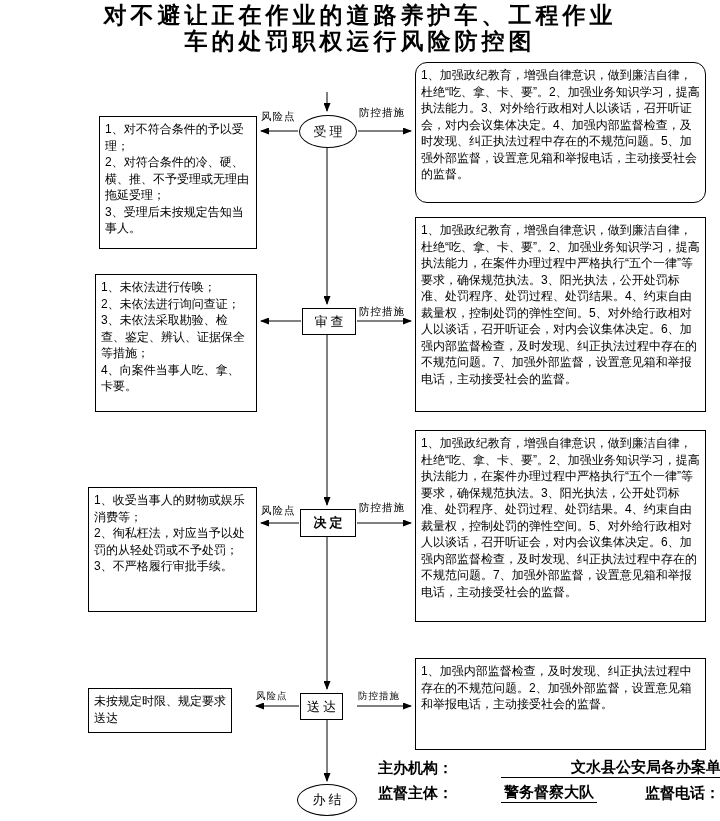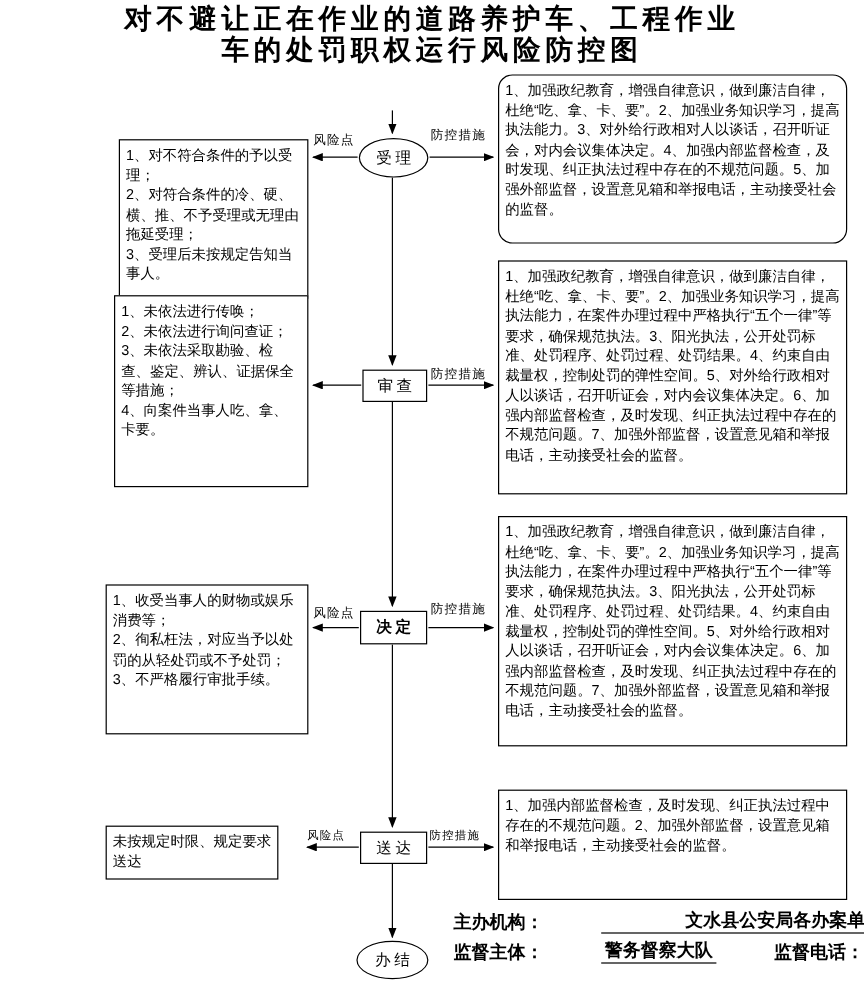--- a/index.html
+++ b/index.html
@@ -68,27 +68,27 @@
   <div class="arrow-label" style="left:359px; top:106px;">防控措施</div>
   <div class="arrow-label" style="left:359px; top:305px;">防控措施</div>
   <div class="arrow-label" style="left:261px; top:504px;">风险点</div>
   <div class="arrow-label" style="left:359px; top:501px;">防控措施</div>
   <div class="arrow-label small" style="left:256px; top:690px;">风险点</div>
   <div class="arrow-label small" style="left:358px; top:690px;">防控措施</div>
 
   <div class="node ellipse" style="left:299px; top:115px; width:58px; height:33px;">受理</div>
   <div class="node" style="left:302px; top:308px; width:54px; height:27px;">审查</div>
   <div class="node" style="left:300px; top:509px; width:56px; height:28px;font-weight:bold;">决定</div>
-  <div class="node" style="left:300px; top:693px; width:56px; height:27px;">送达</div>
+  <div class="node" style="left:300px; top:693px; width:43px; height:27px;">送达</div>
   <div class="node ellipse" style="left:297px; top:784px; width:60px; height:32px;">办结</div>
 
   <div class="box pre" style="left:99px; top:68px;  width:158px; height:133px;margin-top:48px;">1、对不符合条件的予以受理；
 2、对符合条件的冷、硬、横、推、不予受理或无理由拖延受理；
 3、受理后未按规定告知当事人。</div>
-  <div class="box pre" style="left:95px; top:246px; width:162px; height:160px;">1、未依法进行传唤；
+  <div class="box pre" style="left:95px; top:274px; width:162px; height:138px;">1、未依法进行传唤；
 2、未依法进行询问查证；
 3、未依法采取勘验、检查、鉴定、辨认、证据保全等措施；
 4、向案件当事人吃、拿、卡要。</div>
   <div class="box pre" style="left:88px; top:487px; width:169px; height:125px;">1、收受当事人的财物或娱乐消费等；
 2、徇私枉法，对应当予以处罚的从轻处罚或不予处罚；
 3、不严格履行审批手续。</div>
   <div class="box pre" style="left:88px; top:688px; width:144px; height:45px;">未按规定时限、规定要求送达</div>
 
   <div class="box" style="left:415px; top:62px;  width:291px; height:141px;border-radius:12px;">1、加强政纪教育，增强自律意识，做到廉洁自律，杜绝“吃、拿、卡、要”。2、加强业务知识学习，提高执法能力。3、对外给行政相对人以谈话，召开听证会，对内会议集体决定。4、加强内部监督检查，及时发现、纠正执法过程中存在的不规范问题。5、加强外部监督，设置意见箱和举报电话，主动接受社会的监督。</div>
   <div class="box" style="left:415px; top:217px; width:291px; height:195px;">1、加强政纪教育，增强自律意识，做到廉洁自律，杜绝“吃、拿、卡、要”。2、加强业务知识学习，提高执法能力，在案件办理过程中严格执行“五个一律”等要求，确保规范执法。3、阳光执法，公开处罚标准、处罚程序、处罚过程、处罚结果。4、约束自由裁量权，控制处罚的弹性空间。5、对外给行政相对人以谈话，召开听证会，对内会议集体决定。6、加强内部监督检查，及时发现、纠正执法过程中存在的不规范问题。7、加强外部监督，设置意见箱和举报电话，主动接受社会的监督。</div>

